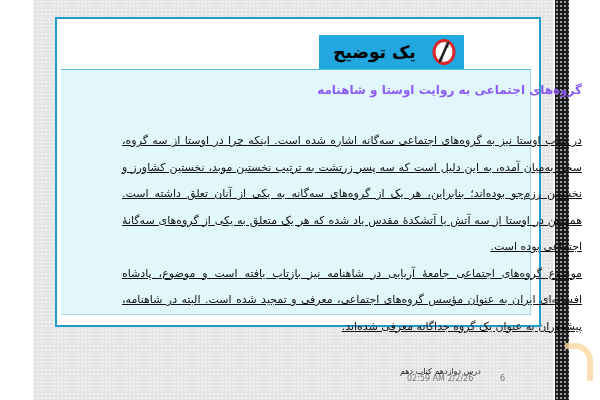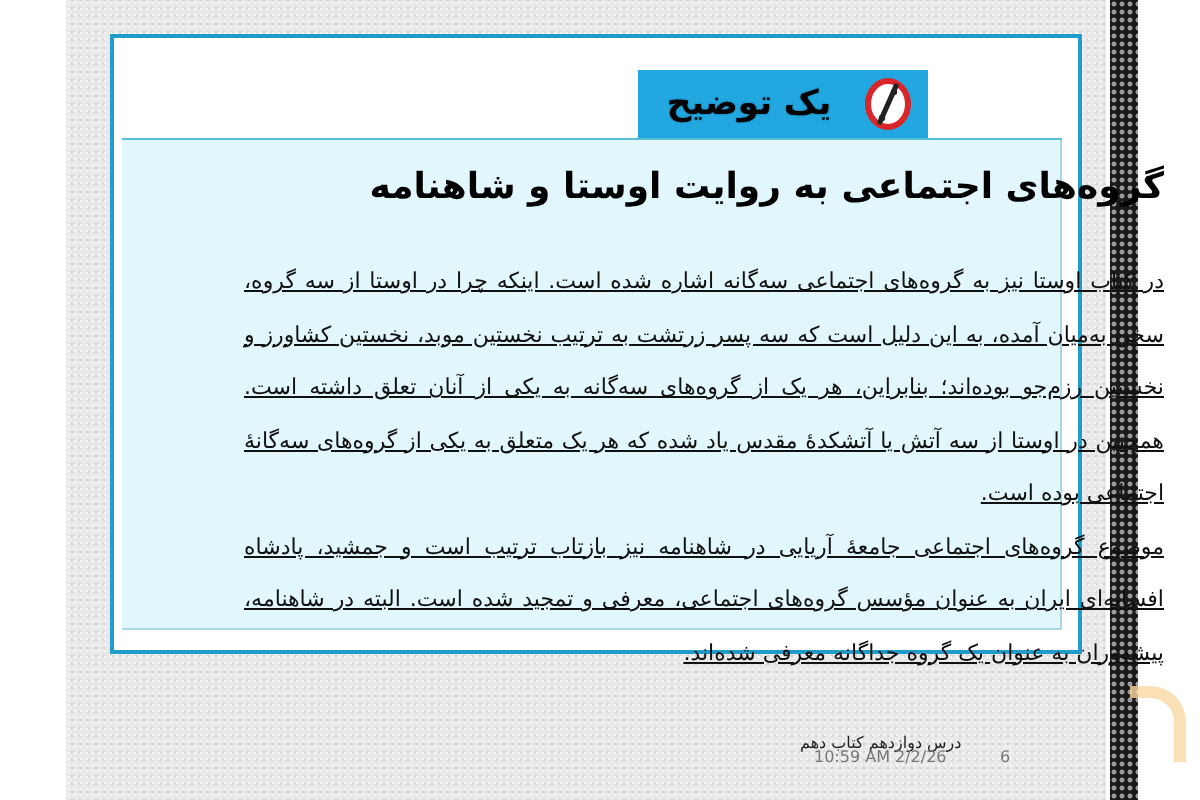--- a/index.html
+++ b/index.html
@@ -59,21 +59,21 @@
       font-family: "DejaVu Sans", sans-serif;
       text-shadow: 0 0 1px #0a5f86;
       margin-right: 34px;
     }
     .title-icon {
       position: absolute; right: 8px; top: 4px; width: 24px; height: 26px;
     }
     .heading {
       position: absolute; right: 18px; top: 83px; width: 440px;
       direction: rtl; text-align: right;
-      font-size: 18px; font-weight: bold; color: #000000;
+      font-size: 12px; font-weight: bold; color: #8b5cf6;
     }
     .paragraph {
       position: absolute; right: 18px; top: 128px; width: 460px;
       direction: rtl; text-align: justify;
       font-size: 11px; line-height: 26.5px; color: #111;
     }
     .paragraph p { margin: 0; text-decoration: underline; }
     .footer-title {
       position: absolute; left: 400px; top: 367px; direction: rtl;
       font-size: 8px; color: #222;
@@ -109,18 +109,18 @@
         <circle cx="9" cy="20" r="1.6" fill="#222"></circle>
       </svg>
     </span>
   </div>
 </div>
 
 <div class="heading">گروه‌های اجتماعی به روایت اوستا و شاهنامه</div>
 
 <div class="paragraph">
   <p>در کتاب اوستا نیز به گروه‌های اجتماعی سه‌گانه اشاره شده است. اینکه چرا در اوستا از سه گروه، سخن به‌میان آمده، به این دلیل است که سه پسر زرتشت به ترتیب نخستین موبد، نخستین کشاورز و نخستین رزم‌جو بوده‌اند؛ بنابراین، هر یک از گروه‌های سه‌گانه به یکی از آنان تعلق داشته است. همچنین در اوستا از سه آتش یا آتشکدهٔ مقدس یاد شده که هر یک متعلق به یکی از گروه‌های سه‌گانهٔ اجتماعی بوده است.</p>
-  <p>موضوع گروه‌های اجتماعی جامعهٔ آریایی در شاهنامه نیز بازتاب ترتیب است و جمشید، پادشاه افسانه‌ای ایران به عنوان مؤسس گروه‌های اجتماعی، معرفی و تمجید شده است. البته در شاهنامه، پیشه‌وران به عنوان یک گروه جداگانه معرفی شده‌اند.</p>
+  <p>موضوع گروه‌های اجتماعی جامعهٔ آریایی در شاهنامه نیز بازتاب یافته است و موضوع، پادشاه افسانه‌ای ایران به عنوان مؤسس گروه‌های اجتماعی، معرفی و تمجید شده است. البته در شاهنامه، پیشه‌وران به عنوان یک گروه جداگانه معرفی شده‌اند.</p>
 </div>
 
 <div class="footer-title">درس دوازدهم کتاب دهم</div>
-<div class="footer-date">10:59 AM 2/2/26</div>
+<div class="footer-date">02:59 AM 2/2/26</div>
 <div class="footer-page">6</div>
 
 </body></html>

